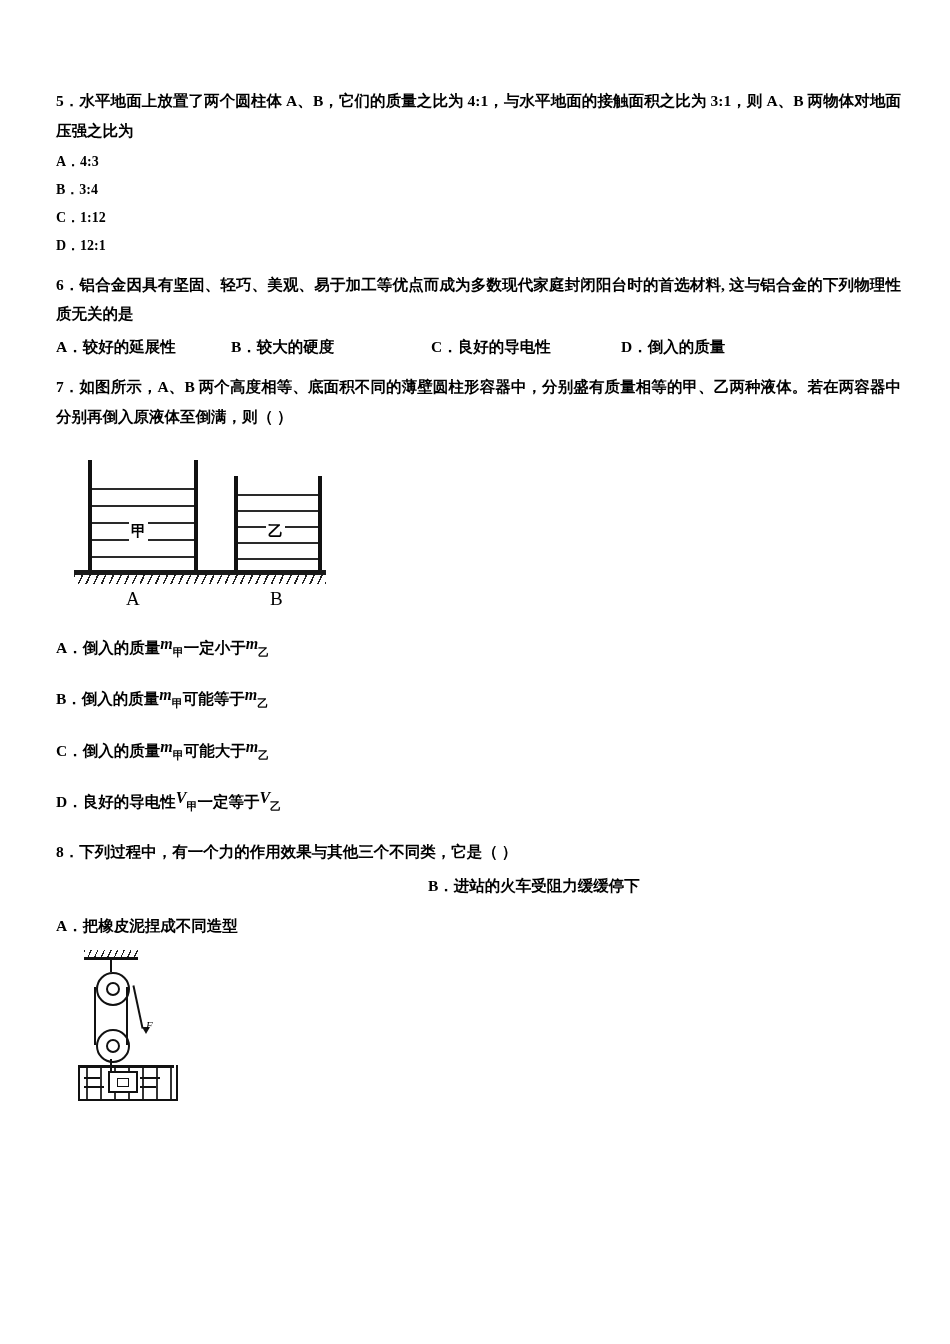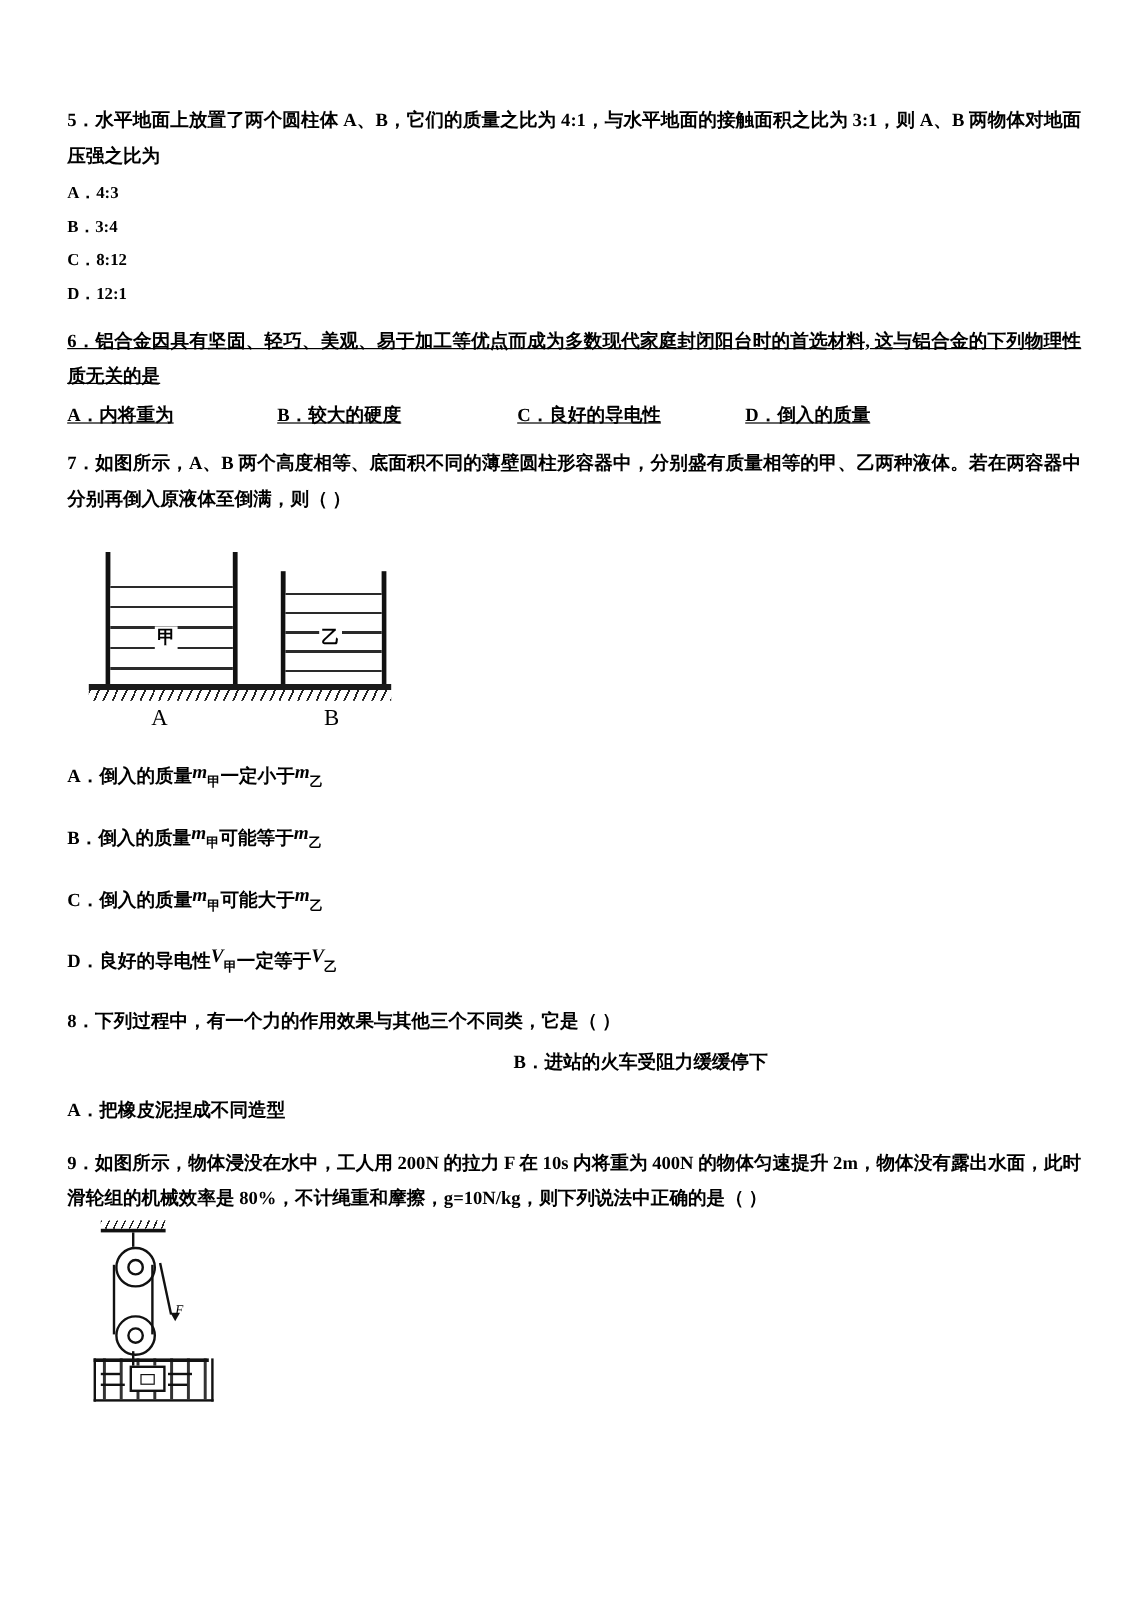--- a/index.html
+++ b/index.html
@@ -223,29 +223,29 @@
 <body>
 
 <div class="page">
   <div class="content">
 
     <div class="q">
       <div class="q-text">5．水平地面上放置了两个圆柱体 A、B，它们的质量之比为 4:1，与水平地面的接触面积之比为 3:1，则 A、B 两物体对地面压强之比为</div>
       <div class="opt-block">
         <div class="opt-line">A．4:3</div>
         <div class="opt-line">B．3:4</div>
-        <div class="opt-line">C．8:12</div>
+        <div class="opt-line">C．1:12</div>
         <div class="opt-line">D．12:1</div>
       </div>
     </div>
 
-    <div class="q" style="margin-top:10px;text-decoration:underline;">
+    <div class="q" style="margin-top:10px;">
       <div class="q-text">6．铝合金因具有坚固、轻巧、美观、易于加工等优点而成为多数现代家庭封闭阳台时的首选材料, 这与铝合金的下列物理性质无关的是</div>
       <div class="opt-row" style="margin-top:2px;">
-        <div class="cell w-a">A．内将重为</div>
+        <div class="cell w-a">A．较好的延展性</div>
         <div class="cell w-b">B．较大的硬度</div>
         <div class="cell w-c">C．良好的导电性</div>
         <div class="cell">D．倒入的质量</div>
       </div>
     </div>
 
     <div class="q" style="margin-top:10px;">
       <div class="q-text">7．如图所示，A、B 两个高度相等、底面积不同的薄壁圆柱形容器中，分别盛有质量相等的甲、乙两种液体。若在两容器中分别再倒入原液体至倒满，则（      ）</div>
 
       <div class="fig1">
@@ -280,21 +280,20 @@
 
     <div class="q" style="margin-top:14px;">
       <div class="q-text">8．下列过程中，有一个力的作用效果与其他三个不同类，它是（      ）</div>
       <div class="spaced-opts" style="margin-top:2px;">
         <div class="c1">A．把橡皮泥捏成不同造型</div>
         <div>B．进站的火车受阻力缓缓停下</div>
       </div>
     </div>
 
     <div class="q" style="margin-top:12px;">
-      <div class="q-text">9．如图所示，物体浸没在水中，工人用 200N 的拉力 F 在 10s 内将重为 400N 的物体匀速提升 2m，物体没有露出水面，此时滑轮组的机械效率是 80%，不计绳重和摩擦，g=10N/kg，则下列说法中正确的是（  ）</div>
 
       <div class="fig2">
         <div class="ceilhatch"></div>
         <div class="ceil"></div>
         <div class="hook"></div>
         <div class="pulley1"></div>
         <div class="ropeL"></div>
         <div class="ropeR"></div>
         <div class="ropeF"></div>
         <div class="arrowF"></div>

